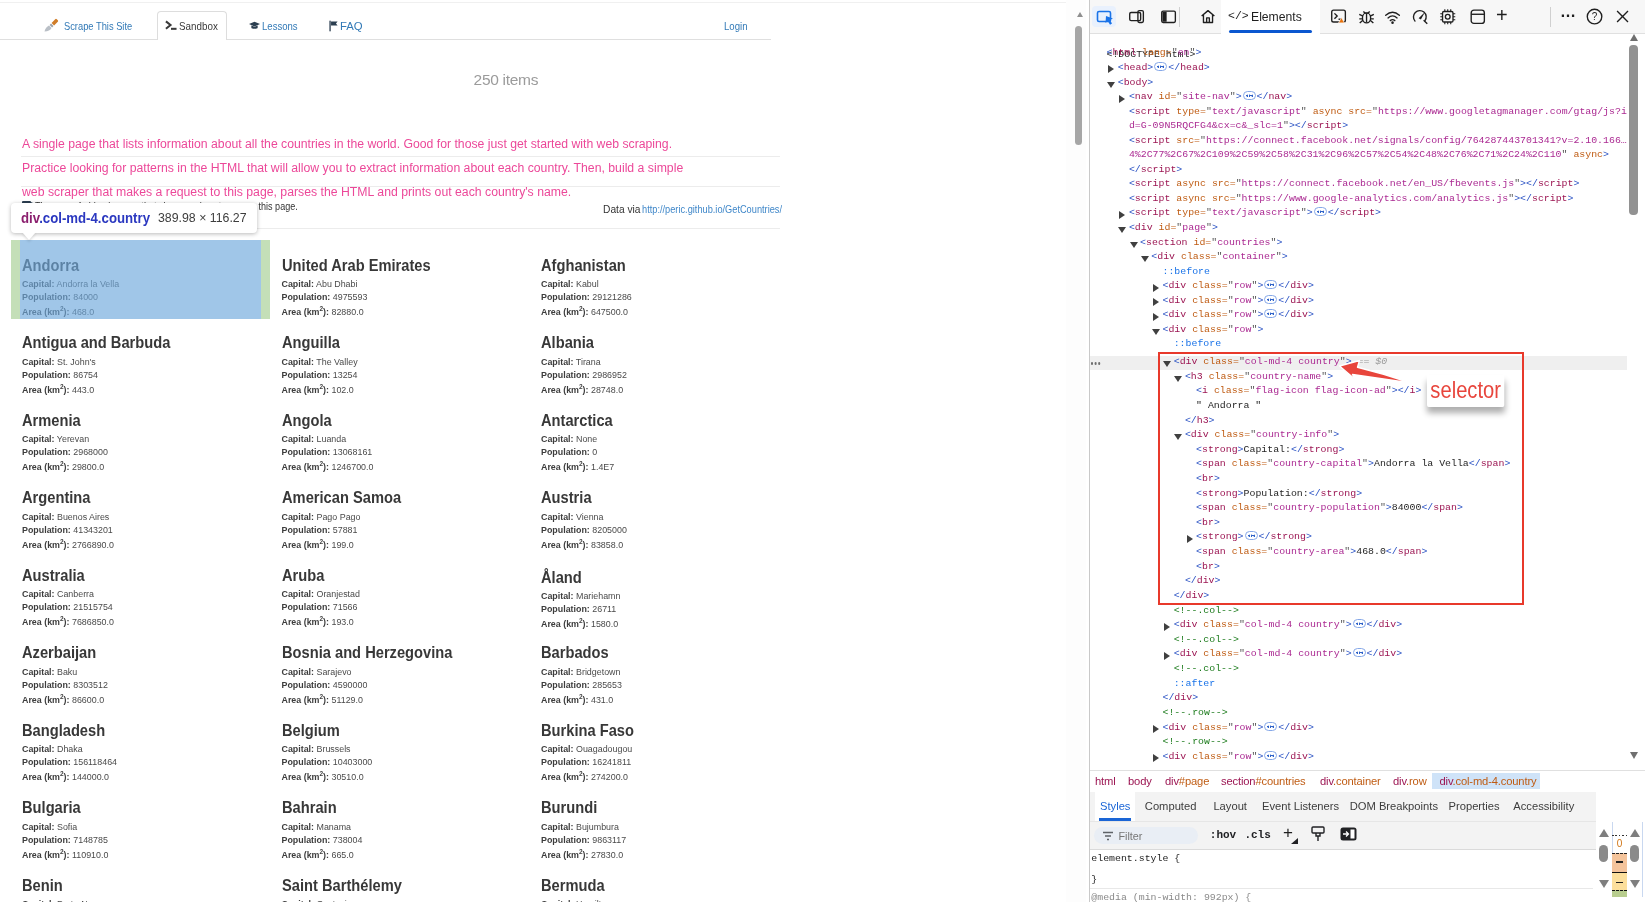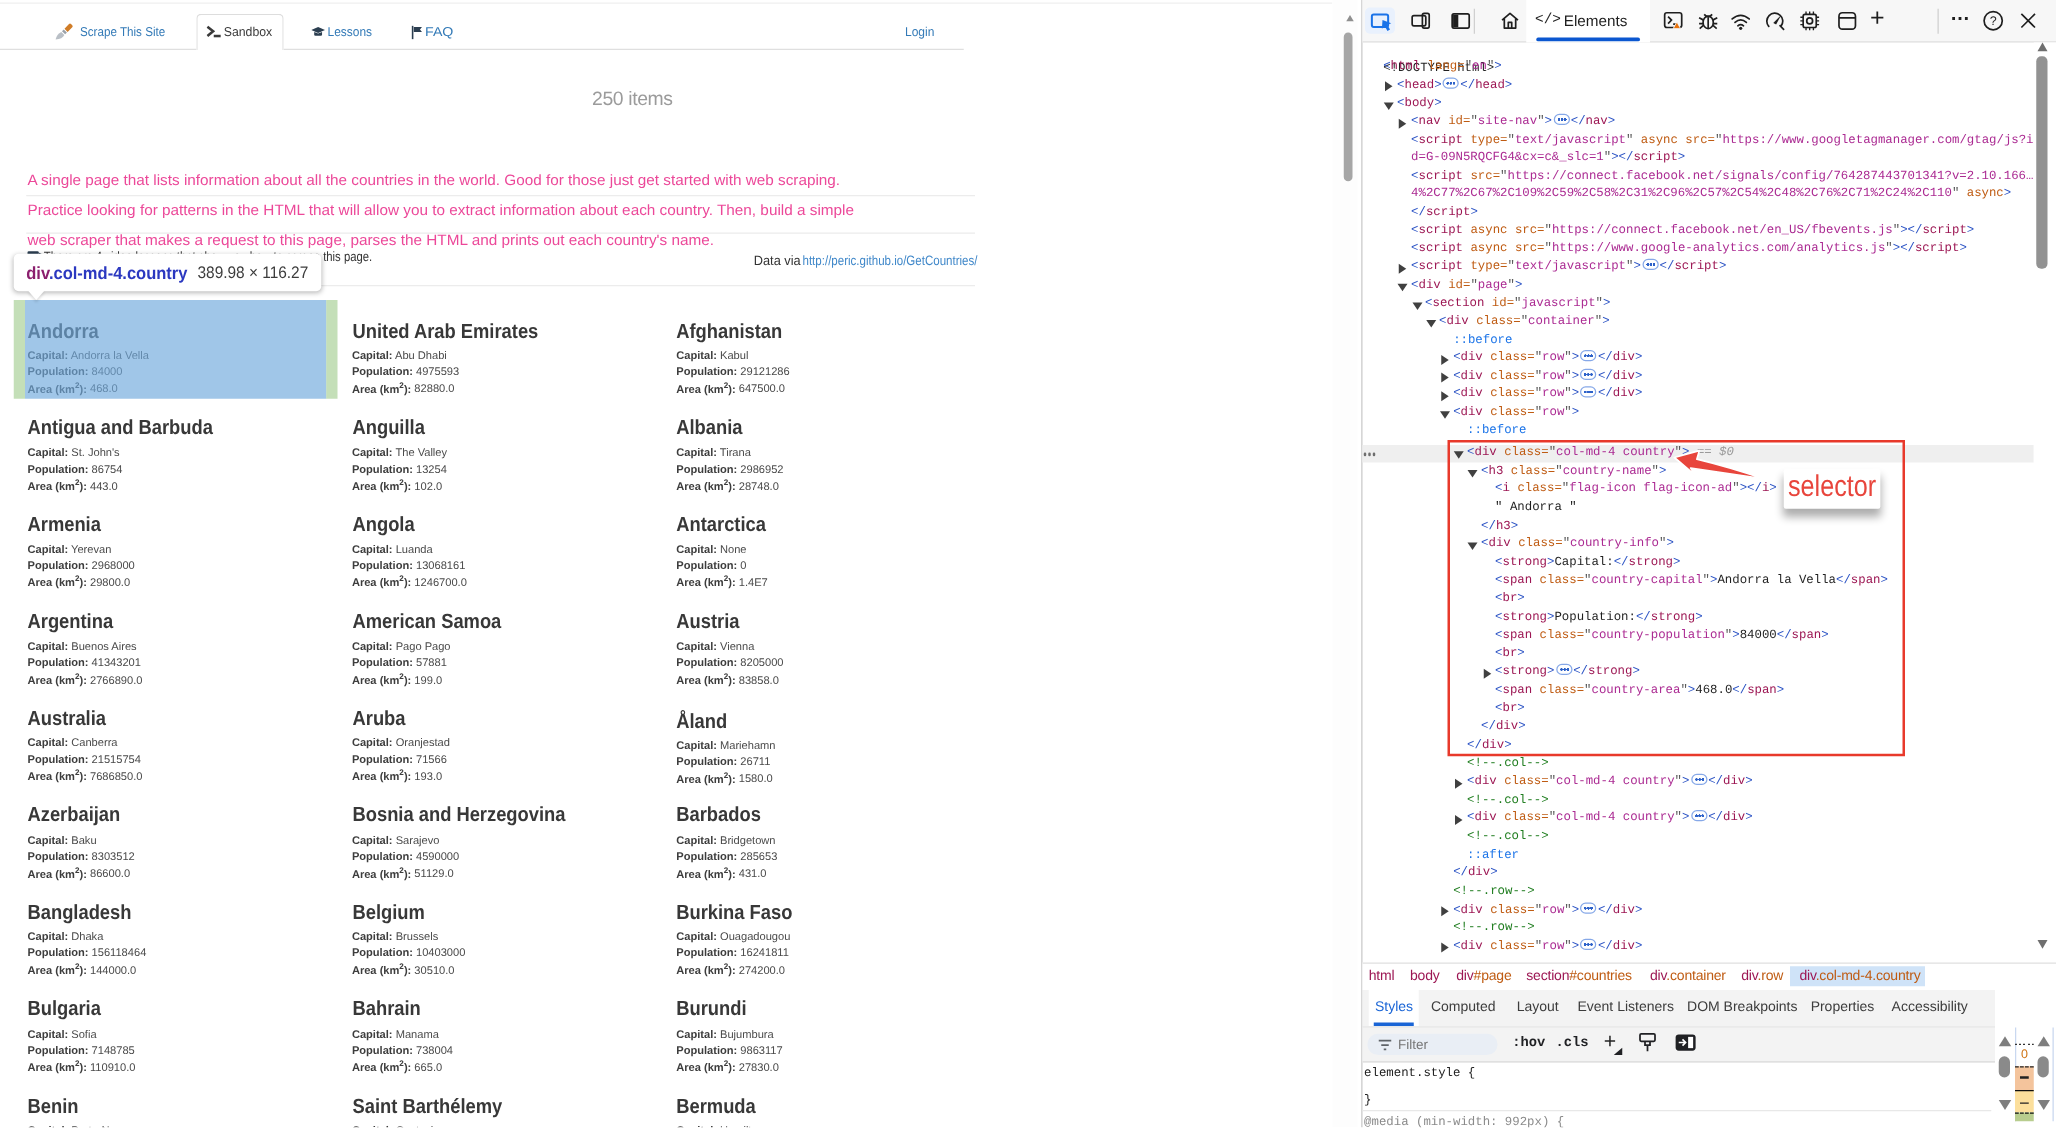--- a/index.html
+++ b/index.html
@@ -413,21 +413,21 @@
 <div class="dline" style="left:1128.9px;top:134.7px"><span class="k">&lt;</span><span class="t">script</span> <span class="a">src</span><span class="a">=</span><span class="e">"</span><span class="v">https://connect.facebook.net/signals/config/764287443701341?v=2.10.166…4</span></div>
 <div class="dline" style="left:1128.9px;top:149.2px"><span class="v">4%2C77%2C67%2C109%2C59%2C58%2C31%2C96%2C57%2C54%2C48%2C76%2C71%2C24%2C110</span><span class="e">"</span> <span class="a">async</span><span class="k">&gt;</span></div>
 <div class="dline" style="left:1128.9px;top:163.8px"><span class="k">&lt;/</span><span class="t">script</span><span class="k">&gt;</span></div>
 <div class="dline" style="left:1128.9px;top:178.3px"><span class="k">&lt;</span><span class="t">script</span> <span class="a">async</span> <span class="a">src</span><span class="a">=</span><span class="e">"</span><span class="v">https://connect.facebook.net/en_US/fbevents.js</span><span class="e">"</span><span class="k">&gt;</span><span class="k">&lt;/</span><span class="t">script</span><span class="k">&gt;</span></div>
 <div class="dline" style="left:1128.9px;top:192.8px"><span class="k">&lt;</span><span class="t">script</span> <span class="a">async</span> <span class="a">src</span><span class="a">=</span><span class="e">"</span><span class="v">https://www.google-analytics.com/analytics.js</span><span class="e">"</span><span class="k">&gt;</span><span class="k">&lt;/</span><span class="t">script</span><span class="k">&gt;</span></div>
 <span class="arr arr-r" style="left:1119.4px;top:210.9px"></span>
     <div class="dline" style="left:1128.9px;top:207.4px"><span class="k">&lt;</span><span class="t">script</span> <span class="a">type</span><span class="a">=</span><span class="e">"</span><span class="v">text/javascript</span><span class="e">"</span><span class="k">&gt;</span><span class="dots"></span><span class="k">&lt;/</span><span class="t">script</span><span class="k">&gt;</span></div>
 <span class="arr arr-d" style="left:1118.4px;top:227.1px"></span>
     <div class="dline" style="left:1128.9px;top:221.9px"><span class="k">&lt;</span><span class="t">div</span> <span class="a">id</span><span class="a">=</span><span class="e">"</span><span class="v">page</span><span class="e">"</span><span class="k">&gt;</span></div>
 <span class="arr arr-d" style="left:1129.6px;top:241.6px"></span>
-    <div class="dline" style="left:1140.1px;top:236.5px"><span class="k">&lt;</span><span class="t">section</span> <span class="a">id</span><span class="a">=</span><span class="e">"</span><span class="v">javascript</span><span class="e">"</span><span class="k">&gt;</span></div>
+    <div class="dline" style="left:1140.1px;top:236.5px"><span class="k">&lt;</span><span class="t">section</span> <span class="a">id</span><span class="a">=</span><span class="e">"</span><span class="v">countries</span><span class="e">"</span><span class="k">&gt;</span></div>
 <span class="arr arr-d" style="left:1140.8px;top:256.2px"></span>
     <div class="dline" style="left:1151.3px;top:251.1px"><span class="k">&lt;</span><span class="t">div</span> <span class="a">class</span><span class="a">=</span><span class="e">"</span><span class="v">container</span><span class="e">"</span><span class="k">&gt;</span></div>
 <div class="dline" style="left:1162.5px;top:265.6px"><span class="p">::before</span></div>
 <span class="arr arr-r" style="left:1153.0px;top:283.7px"></span>
     <div class="dline" style="left:1162.5px;top:280.2px"><span class="k">&lt;</span><span class="t">div</span> <span class="a">class</span><span class="a">=</span><span class="e">"</span><span class="v">row</span><span class="e">"</span><span class="k">&gt;</span><span class="dots"></span><span class="k">&lt;/</span><span class="t">div</span><span class="k">&gt;</span></div>
 <span class="arr arr-r" style="left:1153.0px;top:298.2px"></span>
     <div class="dline" style="left:1162.5px;top:294.7px"><span class="k">&lt;</span><span class="t">div</span> <span class="a">class</span><span class="a">=</span><span class="e">"</span><span class="v">row</span><span class="e">"</span><span class="k">&gt;</span><span class="dots"></span><span class="k">&lt;/</span><span class="t">div</span><span class="k">&gt;</span></div>
 <span class="arr arr-r" style="left:1153.0px;top:312.8px"></span>
     <div class="dline" style="left:1162.5px;top:309.2px"><span class="k">&lt;</span><span class="t">div</span> <span class="a">class</span><span class="a">=</span><span class="e">"</span><span class="v">row</span><span class="e">"</span><span class="k">&gt;</span><span class="dots"></span><span class="k">&lt;/</span><span class="t">div</span><span class="k">&gt;</span></div>
 <span class="arr arr-d" style="left:1152.0px;top:328.9px"></span>

